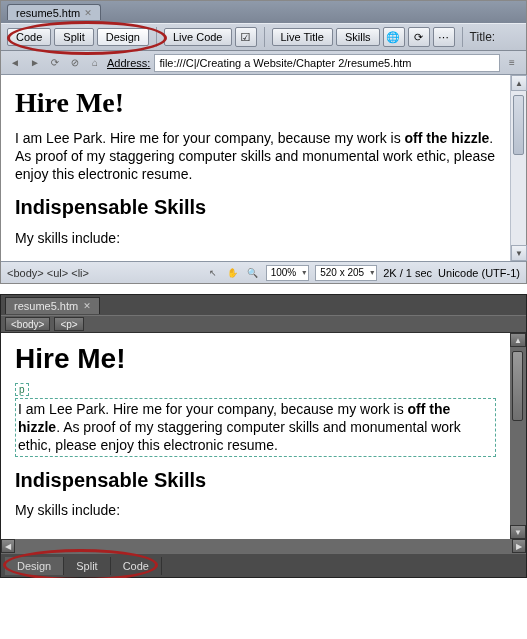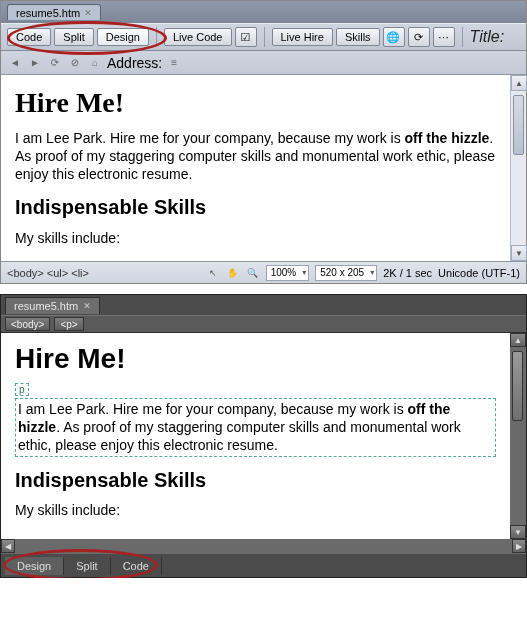--- a/index.html
+++ b/index.html
@@ -73,42 +73,43 @@
     <div class="circle1"></div>
     <button class="btn1">Code</button>
     <button class="btn1">Split</button>
     <button class="btn1 active">Design</button>
     <div class="sep1"></div>
     <button class="btn1">Live Code</button>
     <div class="iconbtn">
         <span>☑</span>
       </div>
     <div class="sep1"></div>
-    <button class="btn1">Live Hire</button>
+    <button class="btn1">Live Title</button>
     <button class="btn1">Skills</button>
     <div class="iconbtn">
         <span>🌐</span>
       </div>
     <div class="iconbtn">
         <span>⟳</span>
       </div>
     <div class="iconbtn">
         <span>⋯</span>
       </div>
     <div class="sep1"></div>
-    <span style="font-size:16px;color:#222;font-style:italic;">Title:</span>
+    <span style="font-size:12px;color:#222;">Title:</span>
   </div>
 
   <div class="addrbar1">
     <span class="navicon">◄</span>
     <span class="navicon">►</span>
     <span class="navicon">⟳</span>
     <span class="navicon">⊘</span>
     <span class="navicon">⌂</span>
-    <span style="font-size:14px;">Address:</span>
+    <span style="font-size:11px;text-decoration:underline;">Address:</span>
+    <input class="addrinput" value="file:///C|/Creating a Website/Chapter 2/resume5.htm" style="">
     <span class="navicon">≡</span>
   </div>
 
   <div style="position:relative">
     <div class="docarea1">
       <h1>Hire Me!</h1>
       <p>
         <span>I am Lee Park. Hire me for your company, because my work is </span><b>off the hizzle</b><span>. As proof of my staggering computer skills and monumental work ethic, please enjoy this electronic resume.</span>
       </p>
       <h2>Indispensable Skills</h2>

